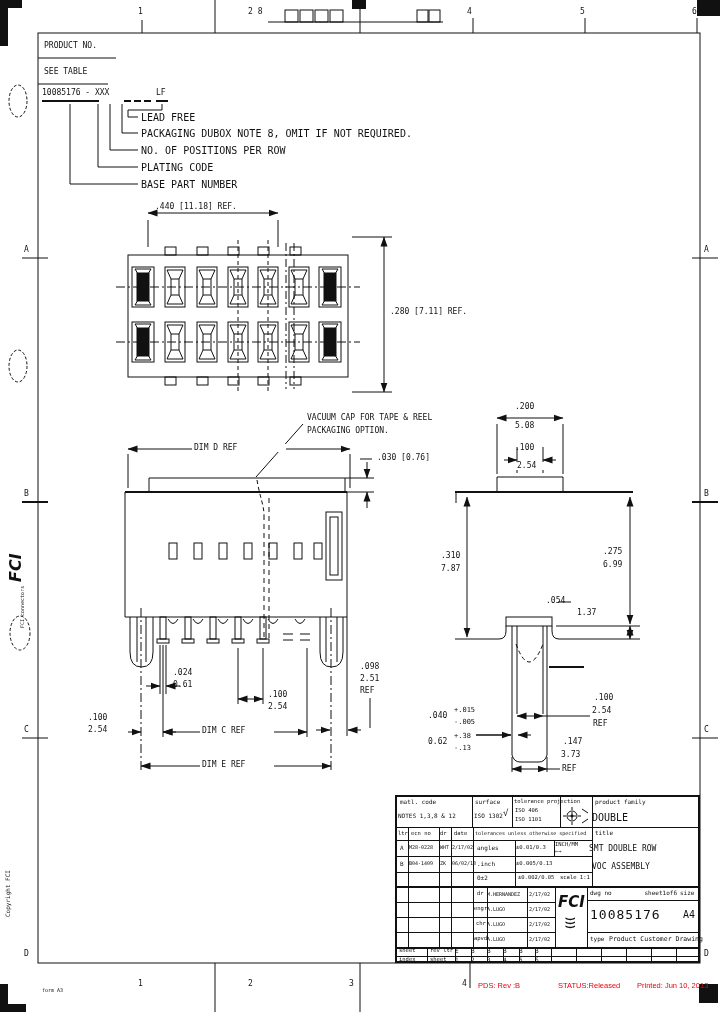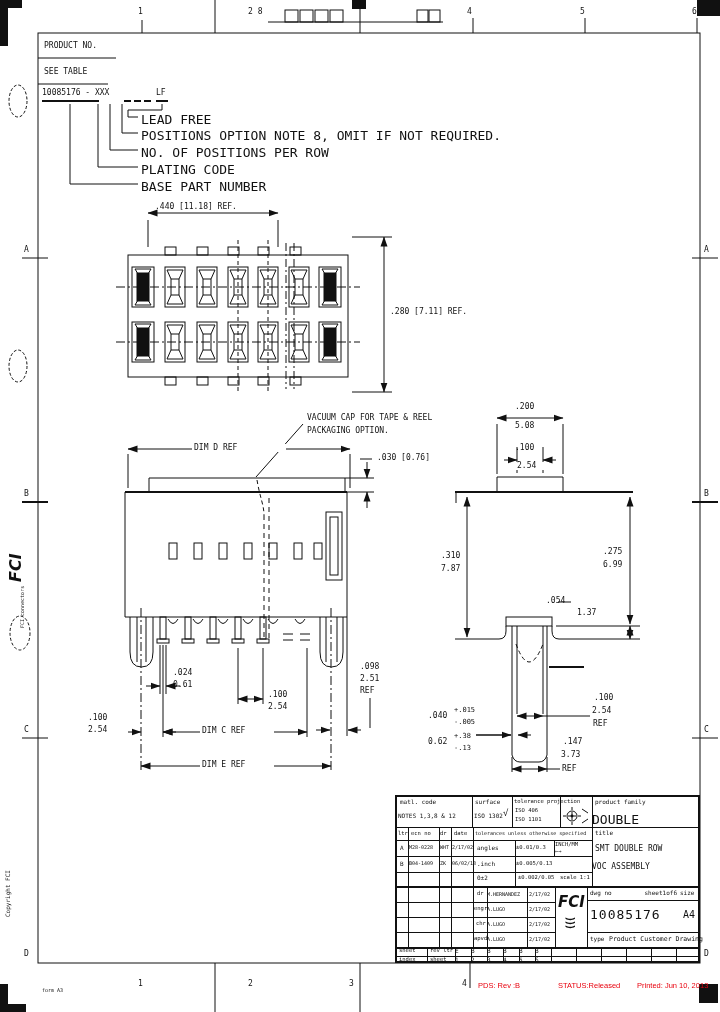--- a/index.html
+++ b/index.html
@@ -5,21 +5,21 @@
   html,body{margin:0;padding:0;background:#888;}
   .sheet{position:relative;width:720px;height:1012px;background:#fff;overflow:hidden;
          font-family:"DejaVu Sans Mono",monospace;color:#111;}
   svg{position:absolute;left:0;top:0;}
   .t{position:absolute;white-space:nowrap;color:#111;line-height:1;
      font-family:"DejaVu Sans Mono",monospace;font-size:8px;}
   .c{text-align:left;}
   .r{text-align:right;}
   .bg{background:#fff;padding:0 2px;}
   .s5{font-size:5px}.s55{font-size:5.5px}.s6{font-size:6px}.s65{font-size:6.5px}
-  .s7{font-size:7px}.s75{font-size:13px}.s9{font-size:9px}.s10{font-size:10px}.s13{font-size:13px}
+  .s7{font-size:7px}.s75{font-size:10px}.s9{font-size:9px}.s10{font-size:10px}.s13{font-size:13px}
   .red{color:#e8000d;font-weight:normal;font-family:"Liberation Sans",sans-serif;font-size:7.5px;}
   .tb{position:absolute;left:395px;top:795px;width:305px;height:168px;
       border:2px solid #111;box-sizing:border-box;}
   .vl{position:absolute;width:1px;background:#111;}
   .hl{position:absolute;height:1px;background:#111;}
   .hl2{position:absolute;height:2px;background:#111;}
   .logo{font-weight:bold;font-style:italic;font-family:"DejaVu Sans",sans-serif;}
   .swoosh{display:inline-block;transform:rotate(90deg);font-weight:bold;letter-spacing:-2px;}
   .vert-up{writing-mode:vertical-rl;transform:rotate(180deg);}
   .rot-ccw{transform:rotate(-90deg);transform-origin:left top;}
@@ -297,21 +297,21 @@
 
 <div class="t logo rot-ccw" style="left:8px;top:582px;font-size:16px">FCI</div>
 <div class="t s5 vert-up" style="left:20px;top:576px;height:52px">FCI connectors</div>
 <div class="t s6 vert-up" style="left:5px;top:772px;height:145px">Copyright FCI</div>
 
 <div class="t" style="left:44px;top:42px">PRODUCT NO.</div>
 <div class="t" style="left:44px;top:68px">SEE TABLE</div>
 <div class="t" style="left:42px;top:89px">10085176 - XXX</div>
 <div class="t" style="left:156px;top:89px">LF</div>
 <div class="t s75" style="left:141px;top:113px">LEAD FREE</div>
-<div class="t s75" style="left:141px;top:129px">POSITIONS OPTION NOTE 8, OMIT IF NOT REQUIRED.</div>
+<div class="t s75" style="left:141px;top:129px">PACKAGING DUBOX NOTE 8, OMIT IF NOT REQUIRED.</div>
 <div class="t s75" style="left:141px;top:146px">NO. OF POSITIONS PER ROW</div>
 <div class="t s75" style="left:141px;top:163px">PLATING CODE</div>
 <div class="t s75" style="left:141px;top:180px">BASE PART NUMBER</div>
 
 <div class="t c" style="left:155px;top:203px;width:120px">.440 [11.18] REF.</div>
 <div class="t bg" style="left:388px;top:308px">.280 [7.11] REF.</div>
 
 <div class="t" style="left:307px;top:414px">VACUUM CAP FOR TAPE &amp; REEL</div>
 <div class="t" style="left:307px;top:427px">PACKAGING OPTION.</div>
 <div class="t c bg" style="left:192px;top:444px;width:90px">DIM D REF</div>
@@ -430,21 +430,21 @@
   <div class="t s6" style="left:80px;top:64px">.inch</div>
   <div class="t s6" style="left:80px;top:78px">0±2</div>
   <div class="t s55 c" style="left:119px;top:48px;width:37px">±0.01/0.3</div>
   <div class="t s55 c" style="left:158px;top:45px;width:36px">INCH/MM</div>
   <div class="t s55 c" style="left:158px;top:52px;width:36px">←→</div>
   <div class="t s55 c" style="left:119px;top:64px;width:75px">±0.005/0.13</div>
   <div class="t s55" style="left:121px;top:78px">±0.002/0.05</div>
   <div class="t s55" style="left:163px;top:78px">scale 1:1</div>
 
   <div class="t s6" style="left:198px;top:33px">title</div>
-  <div class="t c" style="left:198px;top:48px;width:86px">SMT DOUBLE ROW</div>
+  <div class="t c" style="left:192px;top:48px;width:86px">SMT DOUBLE ROW</div>
   <div class="t c" style="left:195px;top:66px;width:106px">VOC ASSEMBLY</div>
 
   <div class="t s55" style="left:80px;top:94px">dr</div>
   <div class="t s5 c" style="left:90px;top:95px;width:40px">M.HERNANDEZ</div>
   <div class="t s5" style="left:132px;top:95px">2/17/02</div>
   <div class="t s55" style="left:77px;top:109px">engr</div>
   <div class="t s5 c" style="left:90px;top:110px;width:40px">A.LUGO</div>
   <div class="t s5" style="left:132px;top:110px">2/17/02</div>
   <div class="t s55" style="left:79px;top:124px">chr</div>
   <div class="t s5 c" style="left:90px;top:125px;width:40px">A.LUGO</div>

